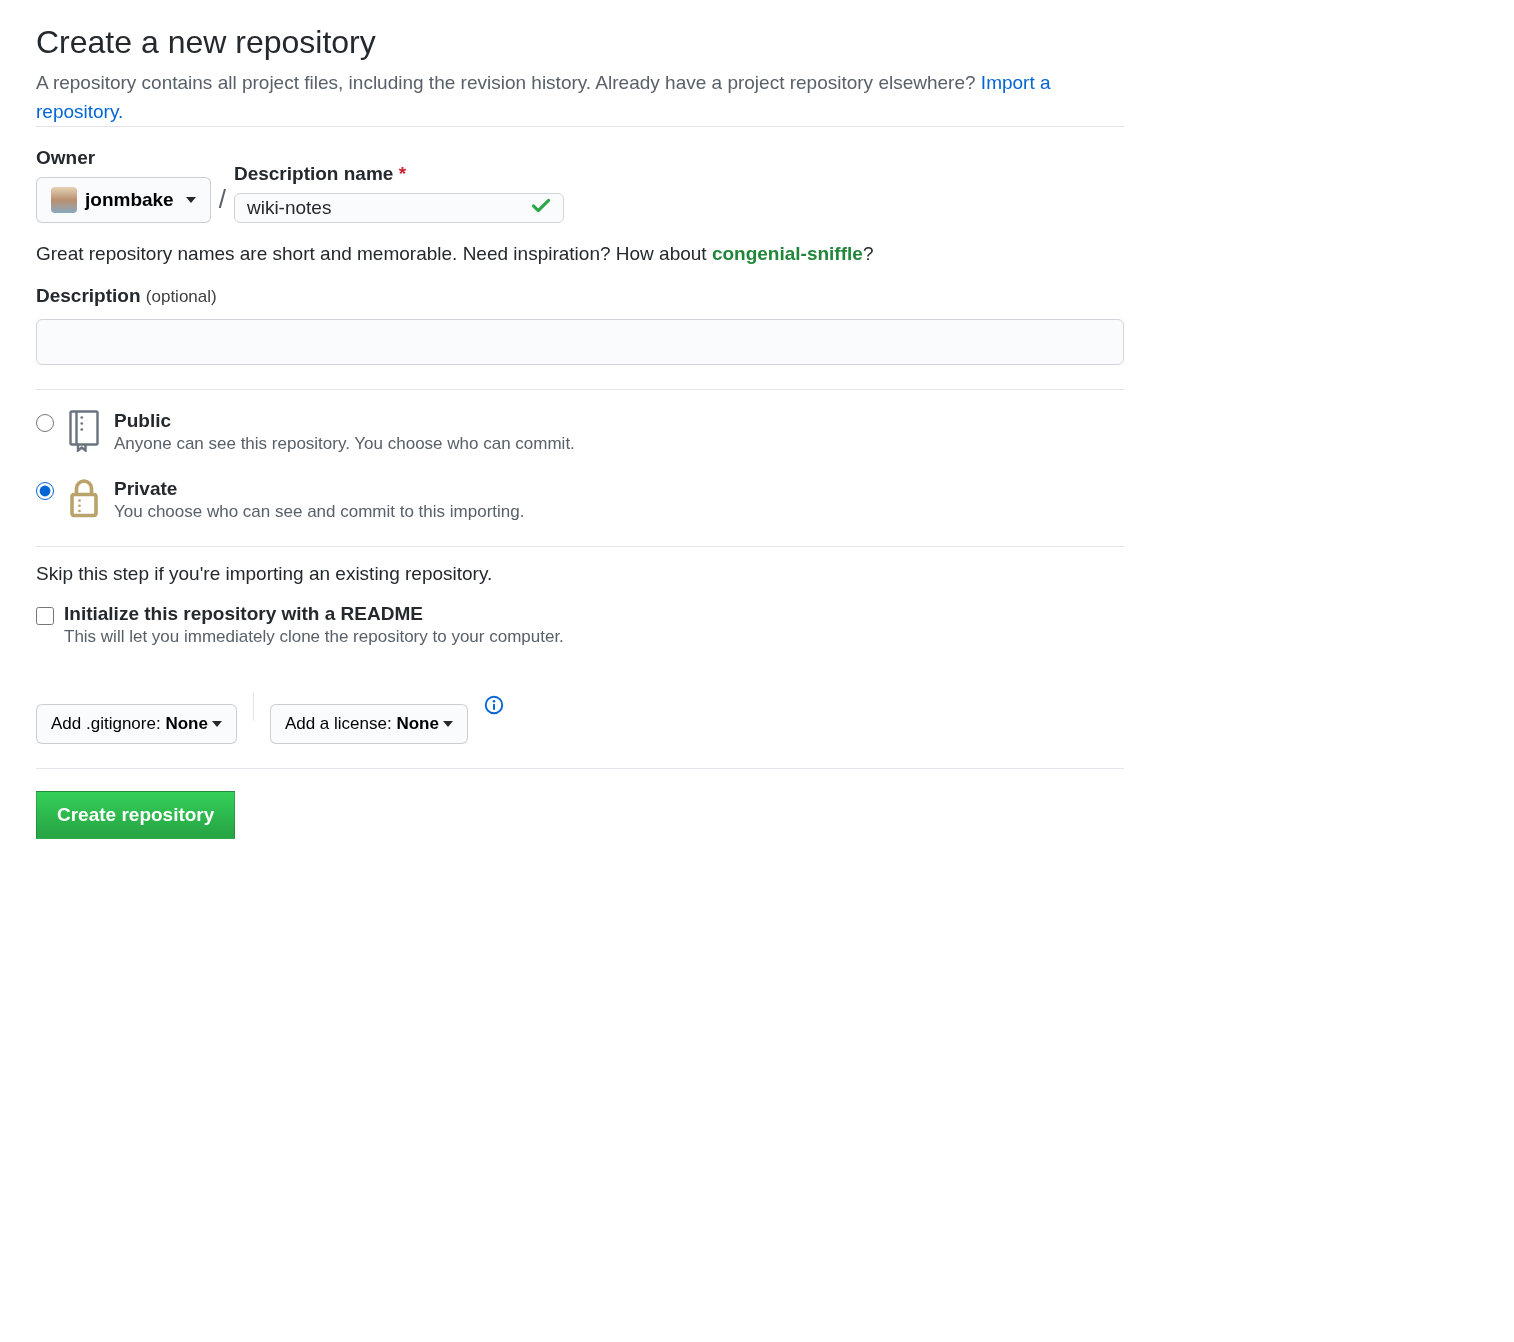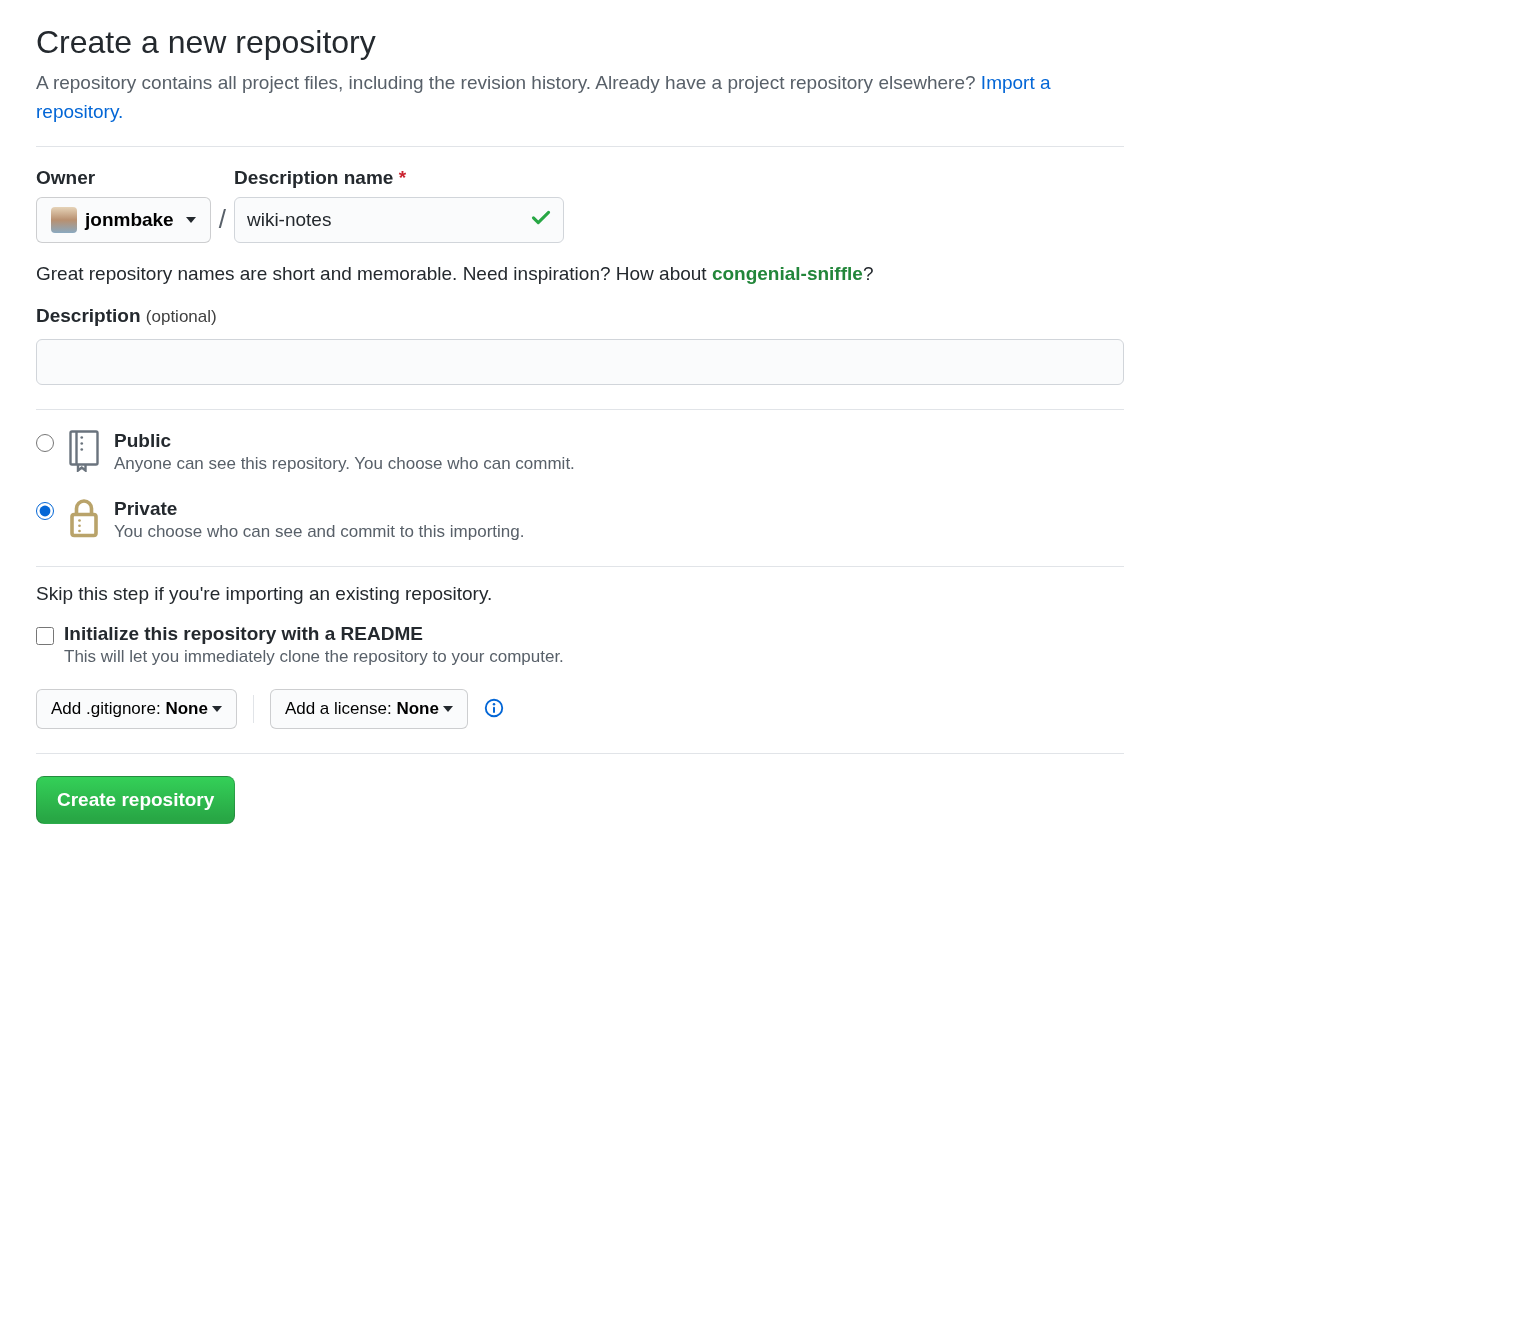--- a/index.html
+++ b/index.html
@@ -14,21 +14,20 @@
     h1 {
       font-size: 32px;
       font-weight: 400;
       margin-bottom: 8px;
       color: #24292e;
     }
     .subtitle {
       font-size: 19px;
       color: #586069;
       line-height: 1.5;
-      margin-bottom: 20px;
     }
     .subtitle a {
       color: #0366d6;
       text-decoration: none;
     }
     hr {
       border: none;
       border-top: 1px solid #e1e4e8;
       margin: 0;
     }
@@ -95,21 +94,21 @@
       padding: 0 8px 8px 8px;
     }
     .text-input {
       font-size: 19px;
       padding: 8px 40px 8px 12px;
       border: 1px solid #d1d5da;
       border-radius: 6px;
       background: #fafbfc;
       color: #24292e;
       width: 330px;
-      height: 46px;
+      height: 30px;
     }
     .input-wrap {
       position: relative;
     }
     .check-icon {
       position: absolute;
       right: 12px;
       top: 50%;
       transform: translateY(-50%);
       color: #28a745;
@@ -196,40 +195,41 @@
       align-items: center;
       padding: 8px 14px;
       background: #fafbfc;
       border: 1px solid rgba(27,31,35,0.2);
       border-radius: 6px;
       font-size: 17px;
       cursor: pointer;
       gap: 0;
       height: 40px;
       white-space: nowrap;
+      margin-top: 35px;
     }
     .select-btn .strong { font-weight: 600; }
     .vdiv {
       width: 1px;
       height: 28px;
       background: #e1e4e8;
     }
     .info-icon {
       color: #0366d6;
     }
     .submit-section {
       padding: 22px 0;
     }
     .btn-primary {
       display: inline-flex;
       align-items: center;
       padding: 12px 20px;
       background: linear-gradient(-180deg,#34d058,#28a745 90%);
       border: 1px solid rgba(27,31,35,0.2);
-      border-radius: 8px;
+      border-radius: 0;
       font-size: 19px;
       font-weight: 600;
       color: #fff;
       cursor: pointer;
     }
   </style>
 </head>
 <body>
 
 <h1>Create a new repository</h1>

